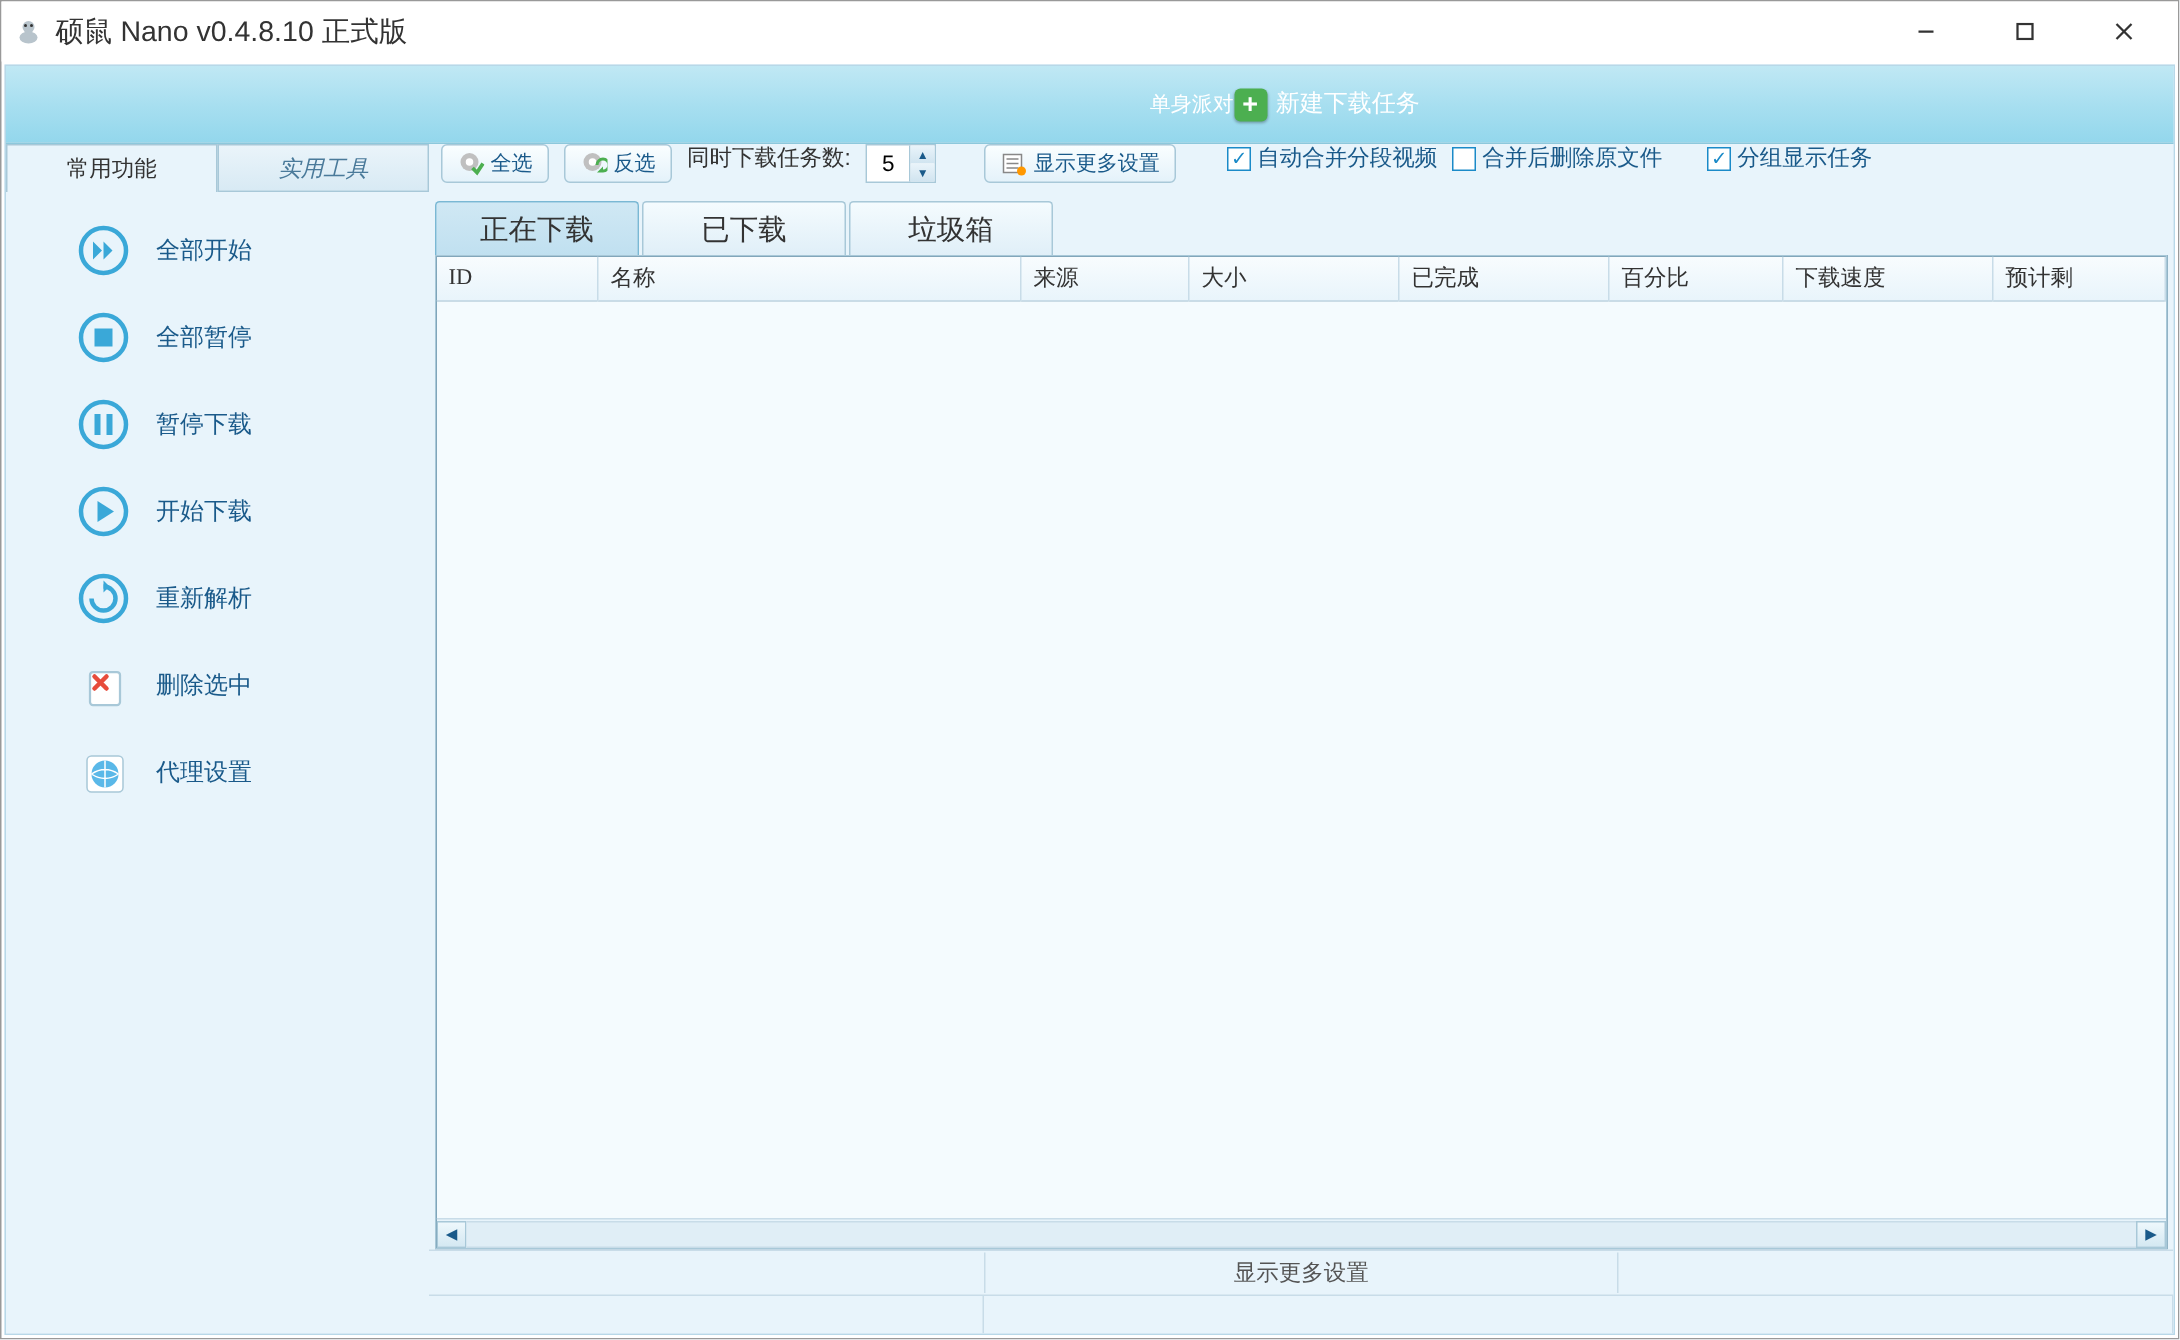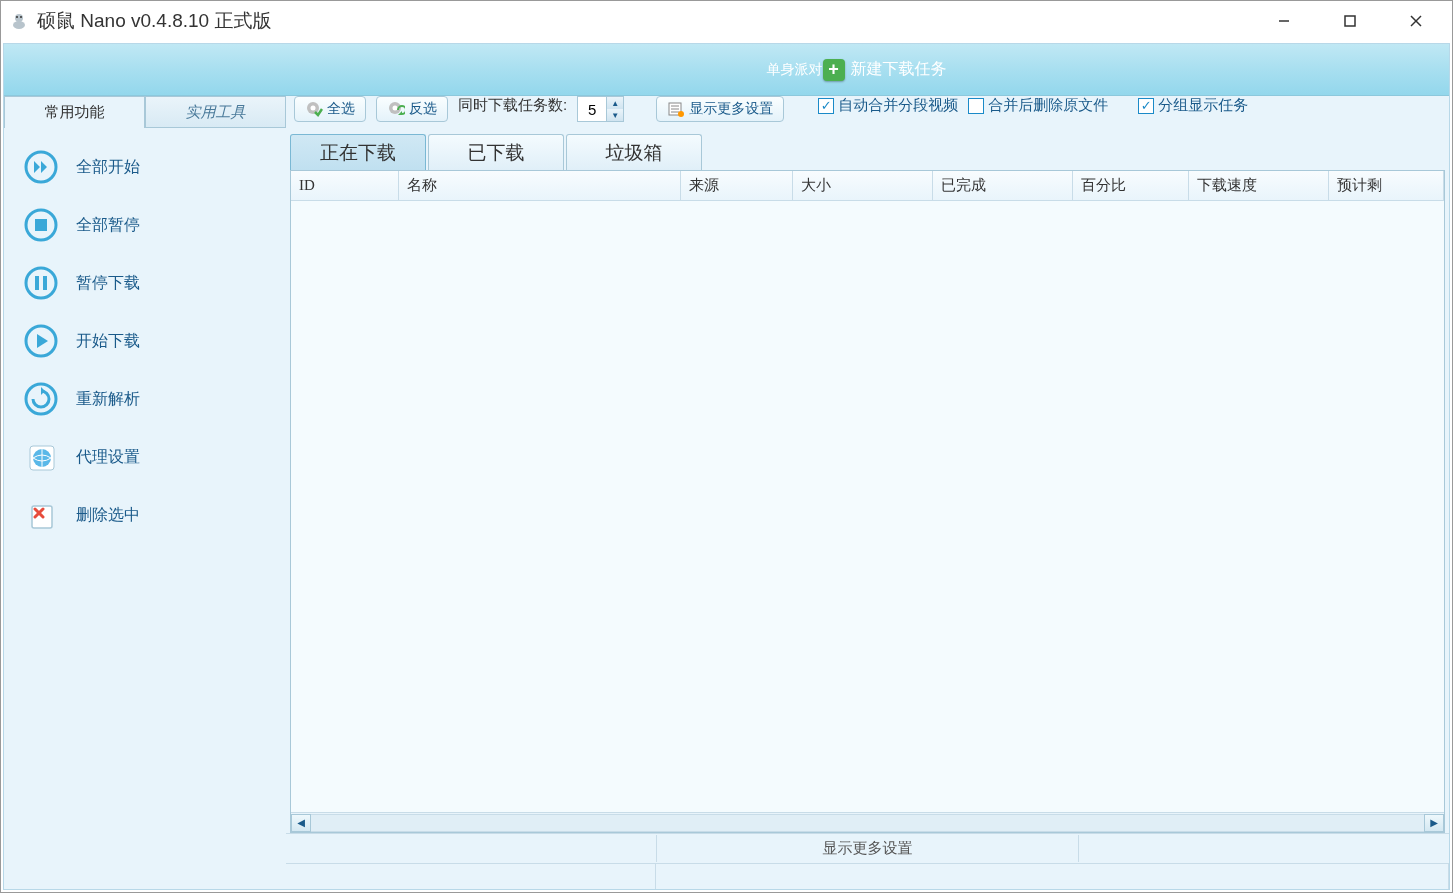--- a/index.html
+++ b/index.html
@@ -19,21 +19,21 @@
 .new-task-btn { display: flex; align-items: center; gap: 6px; color: #fff; font-size: 16px; cursor: pointer; }
 .plus-icon { width: 22px; height: 22px; background: #4caf50; border-radius: 4px; display: flex; align-items: center; justify-content: center; color: #fff; font-weight: bold; font-size: 18px; box-shadow: 0 1px 2px rgba(0,0,0,0.3); }
 
 .main-area { flex: 1; display: flex; overflow: hidden; }
 
 .sidebar { width: 282px; background: #e8f4fb; display: flex; flex-direction: column; }
 .side-tabs { display: flex; height: 32px; }
 .side-tab { flex: 1; background: linear-gradient(180deg, #f0f8fc 0%, #dcecf6 100%); border: 1px solid #a8c8d8; display: flex; align-items: center; justify-content: center; font-size: 15px; color: #1a5a8a; cursor: pointer; }
 .side-tab.active { background: #e8f4fb; border-bottom: none; font-weight: 500; color: #333; }
 .side-tab:not(.active) { background: linear-gradient(180deg, #eaf4fa 0%, #d8eaf4 100%); color: #4a7a9a; font-style: italic; }
-.side-items { flex: 1; padding: 10px 0; }
+.side-items { flex: 1; padding: 10px 0; margin-left: 28px; }
 .side-item { display: flex; align-items: center; padding: 12px 20px; gap: 18px; cursor: pointer; color: #1a5a8a; font-size: 16px; }
 .side-icon { width: 34px; height: 34px; display: flex; align-items: center; justify-content: center; }
 
 .content { flex: 1; display: flex; flex-direction: column; background: #e8f4fb; overflow: hidden; }
 .toolbar { height: 38px; display: flex; align-items: flex-start; gap: 10px; padding: 0 8px; background: #e8f4fb; }
 .tbtn { display: flex; align-items: center; gap: 4px; padding: 3px 10px; background: linear-gradient(180deg, #fafeff 0%, #e4f2fa 100%); border: 1px solid #a8c8d8; border-radius: 4px; cursor: pointer; font-size: 14px; color: #1a5a8a; }
 .tbtn-icon { width: 18px; height: 18px; }
 .tlabel { font-size: 15px; color: #333; }
 .spinner { display: flex; align-items: center; border: 1px solid #a8c8d8; background: #fff; height: 26px; }
 .spinner input { width: 28px; border: none; text-align: center; font-size: 15px; outline: none; }
@@ -154,35 +154,35 @@
                   <circle cx="17" cy="17" r="15" fill="none" stroke="#3aa8d8" stroke-width="3"></circle>
                   <path d="M17 9 A8 8 0 1 1 9 17" fill="none" stroke="#3aa8d8" stroke-width="3"></path>
                   <path d="M17 5 L17 13 L21 9 Z" fill="#3aa8d8"></path>
                 </svg>
               </span>
             <span>重新解析</span>
           </div>
           <div class="side-item">
             <span class="side-icon">
                 <svg width="34" height="34" viewBox="0 0 34 34">
+                  <rect x="8" y="8" width="20" height="22" rx="2" fill="#fff" stroke="#a8c8d8" stroke-width="1.5"></rect>
+                  <path d="M11 11 L19 19 M19 11 L11 19" stroke="#e74c3c" stroke-width="3" stroke-linecap="round"></path>
+                </svg>
+              </span>
+            <span>删除选中</span>
+          </div>
+          <div class="side-item">
+            <span class="side-icon">
+                <svg width="34" height="34" viewBox="0 0 34 34">
                   <rect x="6" y="6" width="24" height="24" rx="3" fill="#fff" stroke="#a8c8d8" stroke-width="1"></rect>
                   <circle cx="18" cy="18" r="9" fill="#5ab8e8"></circle>
                   <path d="M9 18 Q18 12 27 18 M9 18 Q18 24 27 18 M18 9 L18 27" stroke="#fff" stroke-width="1" fill="none"></path>
                 </svg>
               </span>
             <span>代理设置</span>
-          </div>
-          <div class="side-item">
-            <span class="side-icon">
-                <svg width="34" height="34" viewBox="0 0 34 34">
-                  <rect x="8" y="8" width="20" height="22" rx="2" fill="#fff" stroke="#a8c8d8" stroke-width="1.5"></rect>
-                  <path d="M11 11 L19 19 M19 11 L11 19" stroke="#e74c3c" stroke-width="3" stroke-linecap="round"></path>
-                </svg>
-              </span>
-            <span>删除选中</span>
           </div>
         </div>
       </div>
 
       <div class="content">
         <div class="toolbar">
           <div class="tbtn">
             <span class="tbtn-icon">
                 <svg width="18" height="18" viewBox="0 0 18 18">
                   <circle cx="8" cy="8" r="6" fill="#c0c0c0"></circle>

